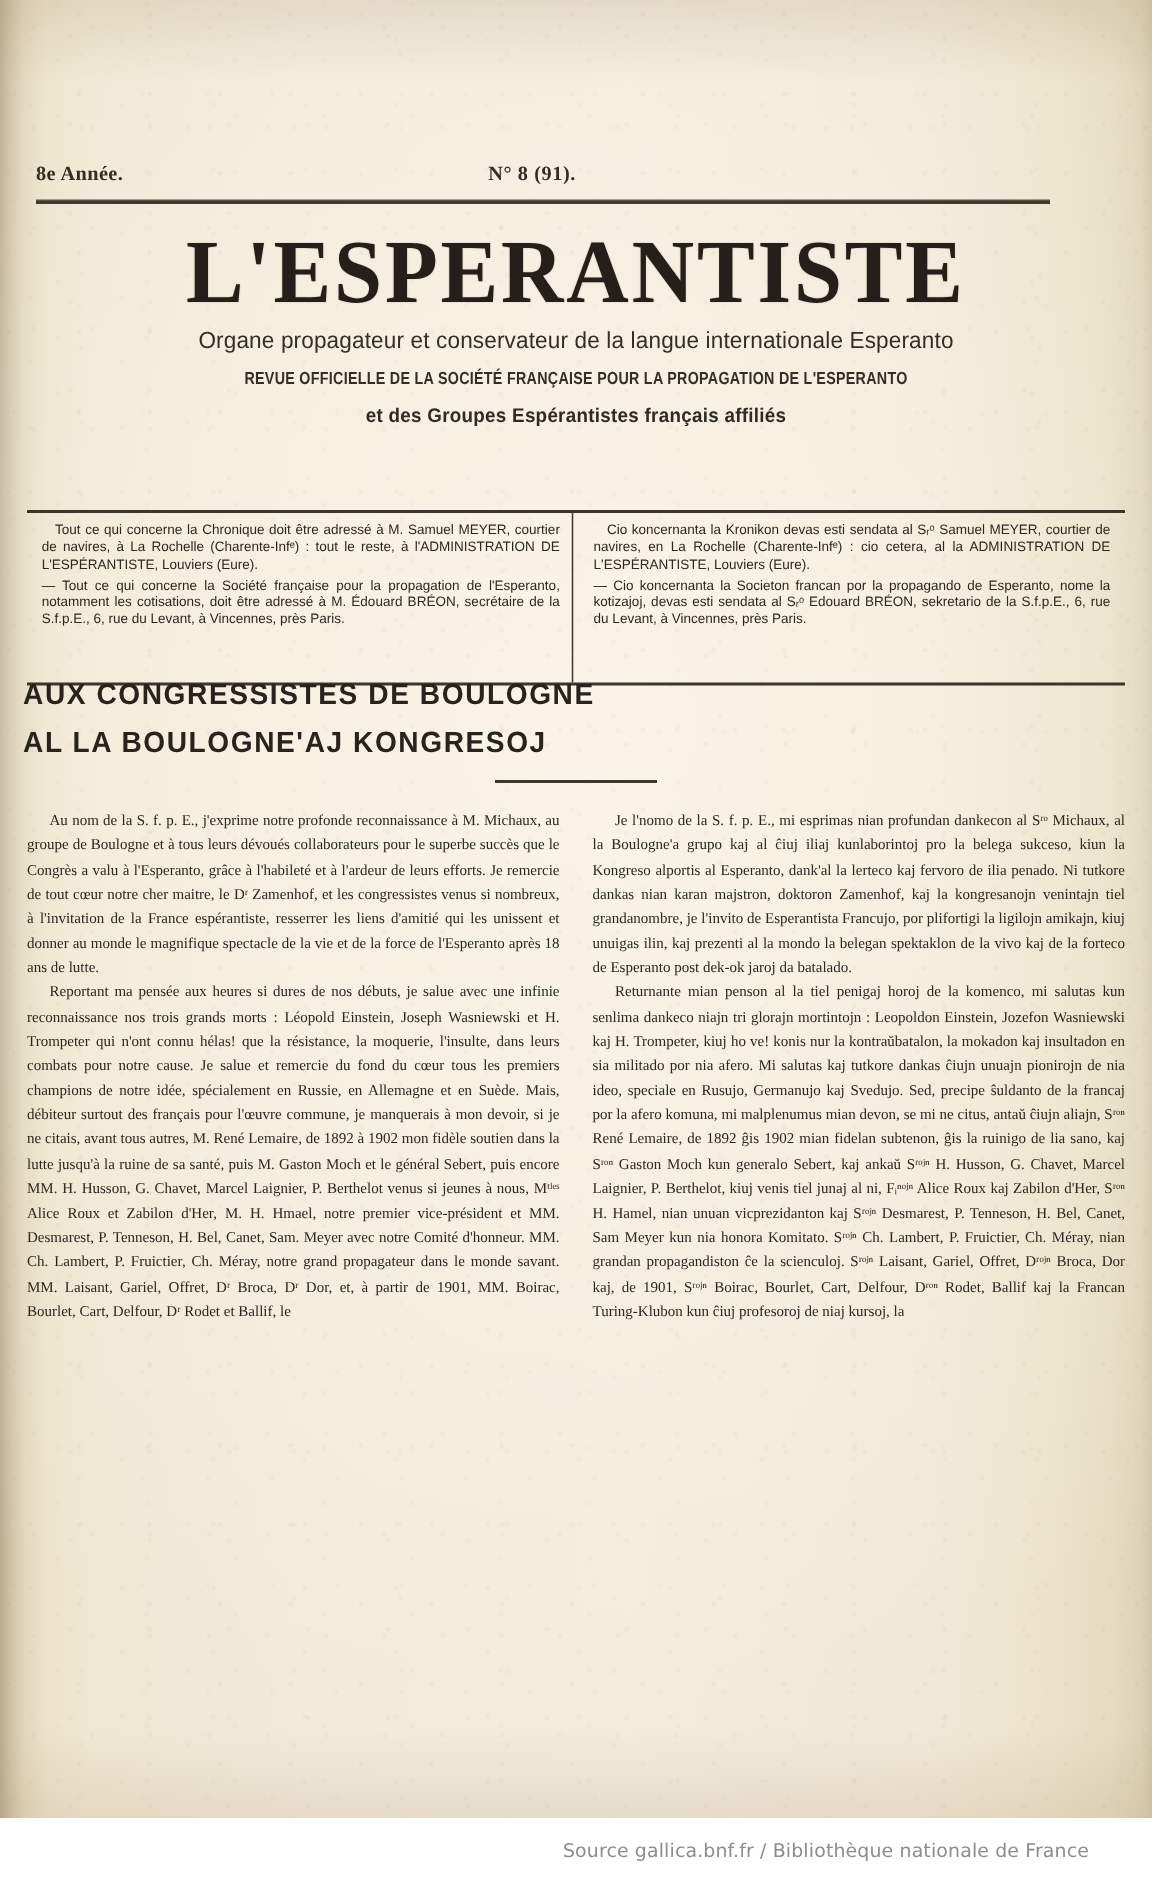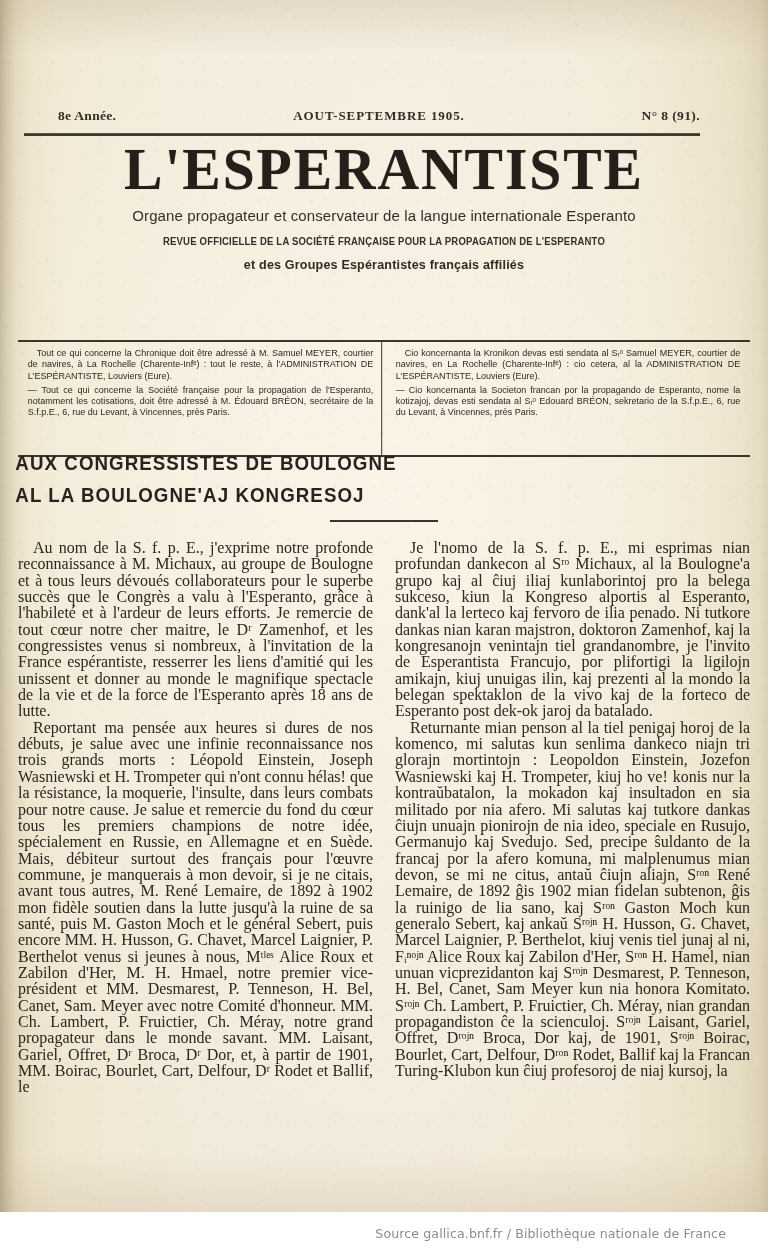--- a/index.html
+++ b/index.html
@@ -63,36 +63,36 @@
     left: 24px; top: 108px;
     width: 676px;
     display: flex;
     align-items: baseline;
     font-family: "Liberation Serif", serif;
     font-weight: bold;
     font-size: 13.5px;
     letter-spacing: .3px;
     color: #322d27;
   }
-  .issue-left  { width: 180px; text-align: left; margin-left: 34px; }
+  .issue-left  { width: 180px; text-align: left; }
   .issue-mid   { flex: 1; text-align: center; letter-spacing: .9px; font-size: 13px; }
   .issue-right { width: 180px; text-align: right; letter-spacing: .4px; }
 
   .rule-thick {
     position: absolute;
     left: 24px; top: 133px;
     width: 676px; height: 3px;
     background: linear-gradient(180deg, #4b443a 0 1px, #2e2a24 1px 3px);
     opacity: .92;
   }
 
   
   .masthead {
     position: absolute;
-    left: 0; top: 138px;
+    left: 0; top: 150px;
     width: 768px;
     text-align: center;
   }
   .masthead .title {
     font-family: "Liberation Serif", serif;
     font-weight: bold;
     font-size: 60px;
     line-height: 62px;
     letter-spacing: 2px;
     color: #241f1a;
@@ -179,21 +179,21 @@
   .columns {
     position: absolute;
     left: 18px; top: 540px;
     width: 732px;
     display: flex;
     gap: 22px;
   }
   .col {
     width: 355px;
     font-family: "Liberation Serif", serif;
-    font-size: 16px;
+    font-size: 10px;
     line-height: 16.35px;
     text-align: justify;
     text-justify: inter-word;
     color: #2a2620;
     hyphens: manual;
   }
   .col.col-left  { border-right: 0; }
   .col p { margin: 0; text-indent: 15px; }
 
   
@@ -220,21 +220,20 @@
 <body>
 
 <div id="scan">
   <div id="grain"></div>
   <div id="vignette"></div>
 
   <div class="page">
 
     <div class="issueline">
       <div class="issue-left">8e Année.</div>
-      <div class="issue-mid">AOUT-SEPTEMBRE 1905.</div>
       <div class="issue-right">N° 8 (91).</div>
     </div>
     <div class="rule-thick"></div>
 
     <div class="masthead">
       <div class="title">L'ESPERANTISTE</div>
       <div class="sub1">Organe propagateur et conservateur de la langue internationale Esperanto</div>
       <div class="sub2">REVUE OFFICIELLE DE LA SOCIÉTÉ FRANÇAISE POUR LA PROPAGATION DE L'ESPERANTO</div>
       <div class="sub3">et des Groupes Espérantistes français affiliés</div>
     </div>

